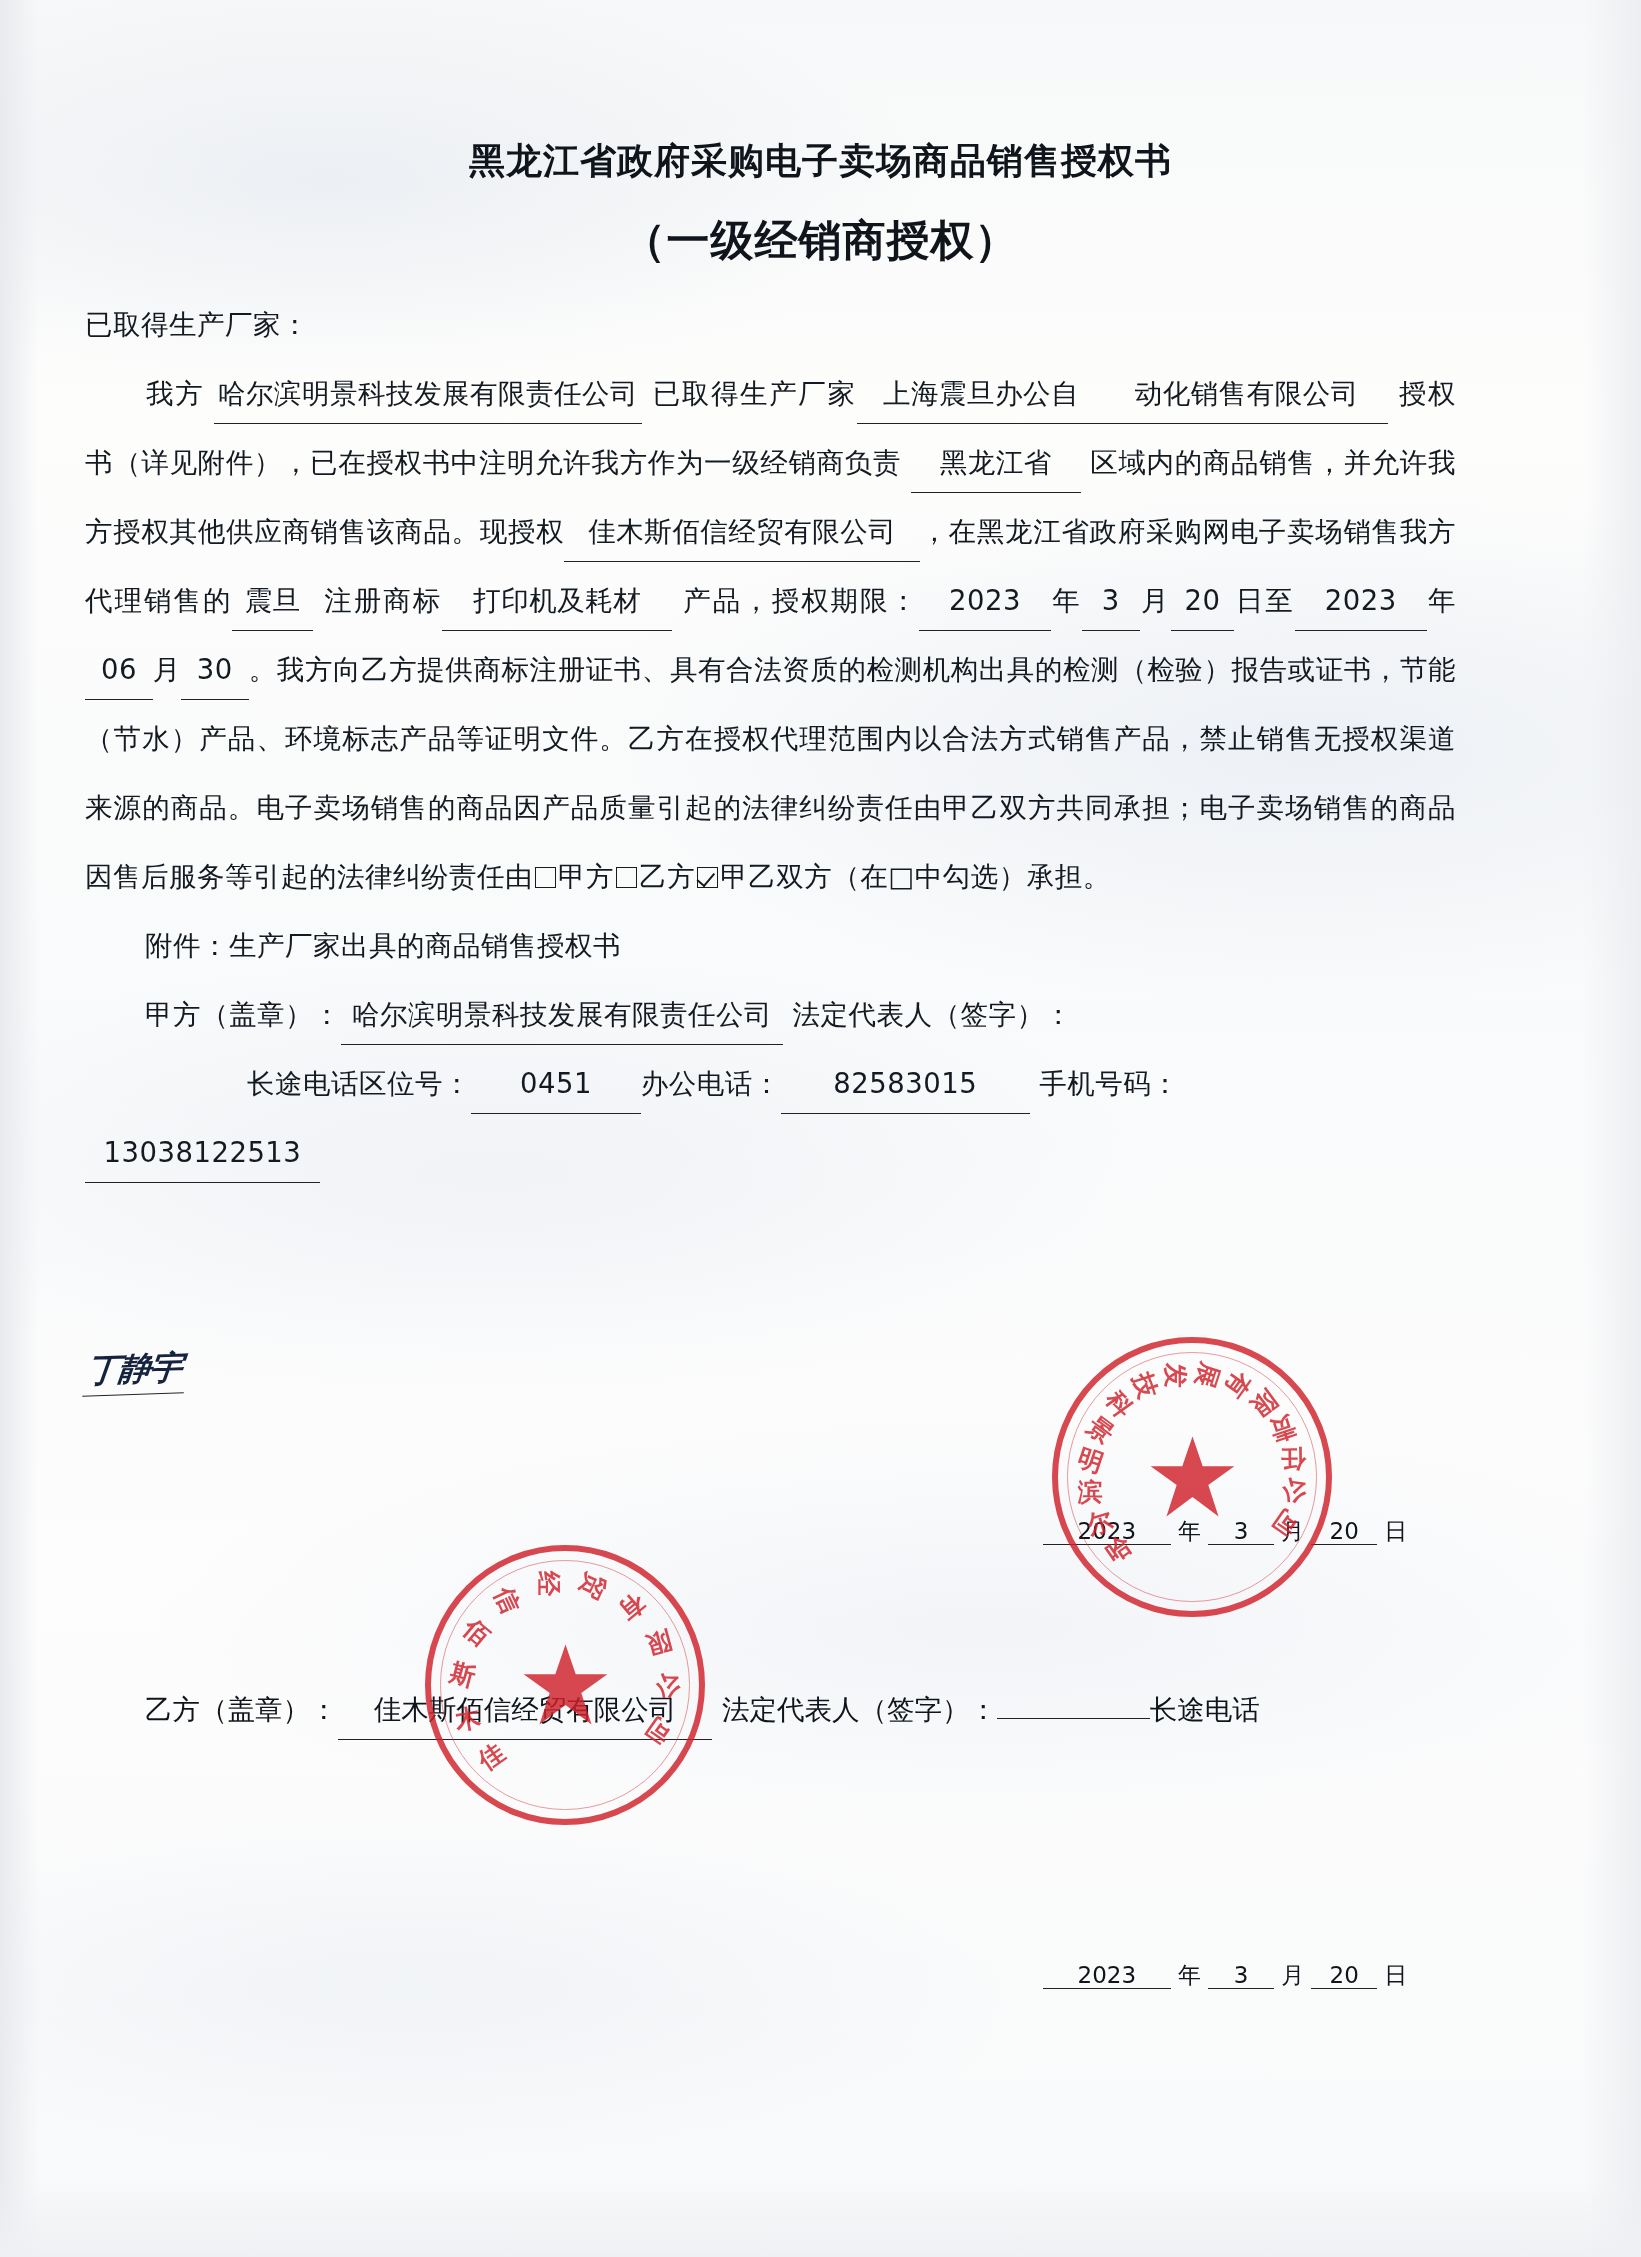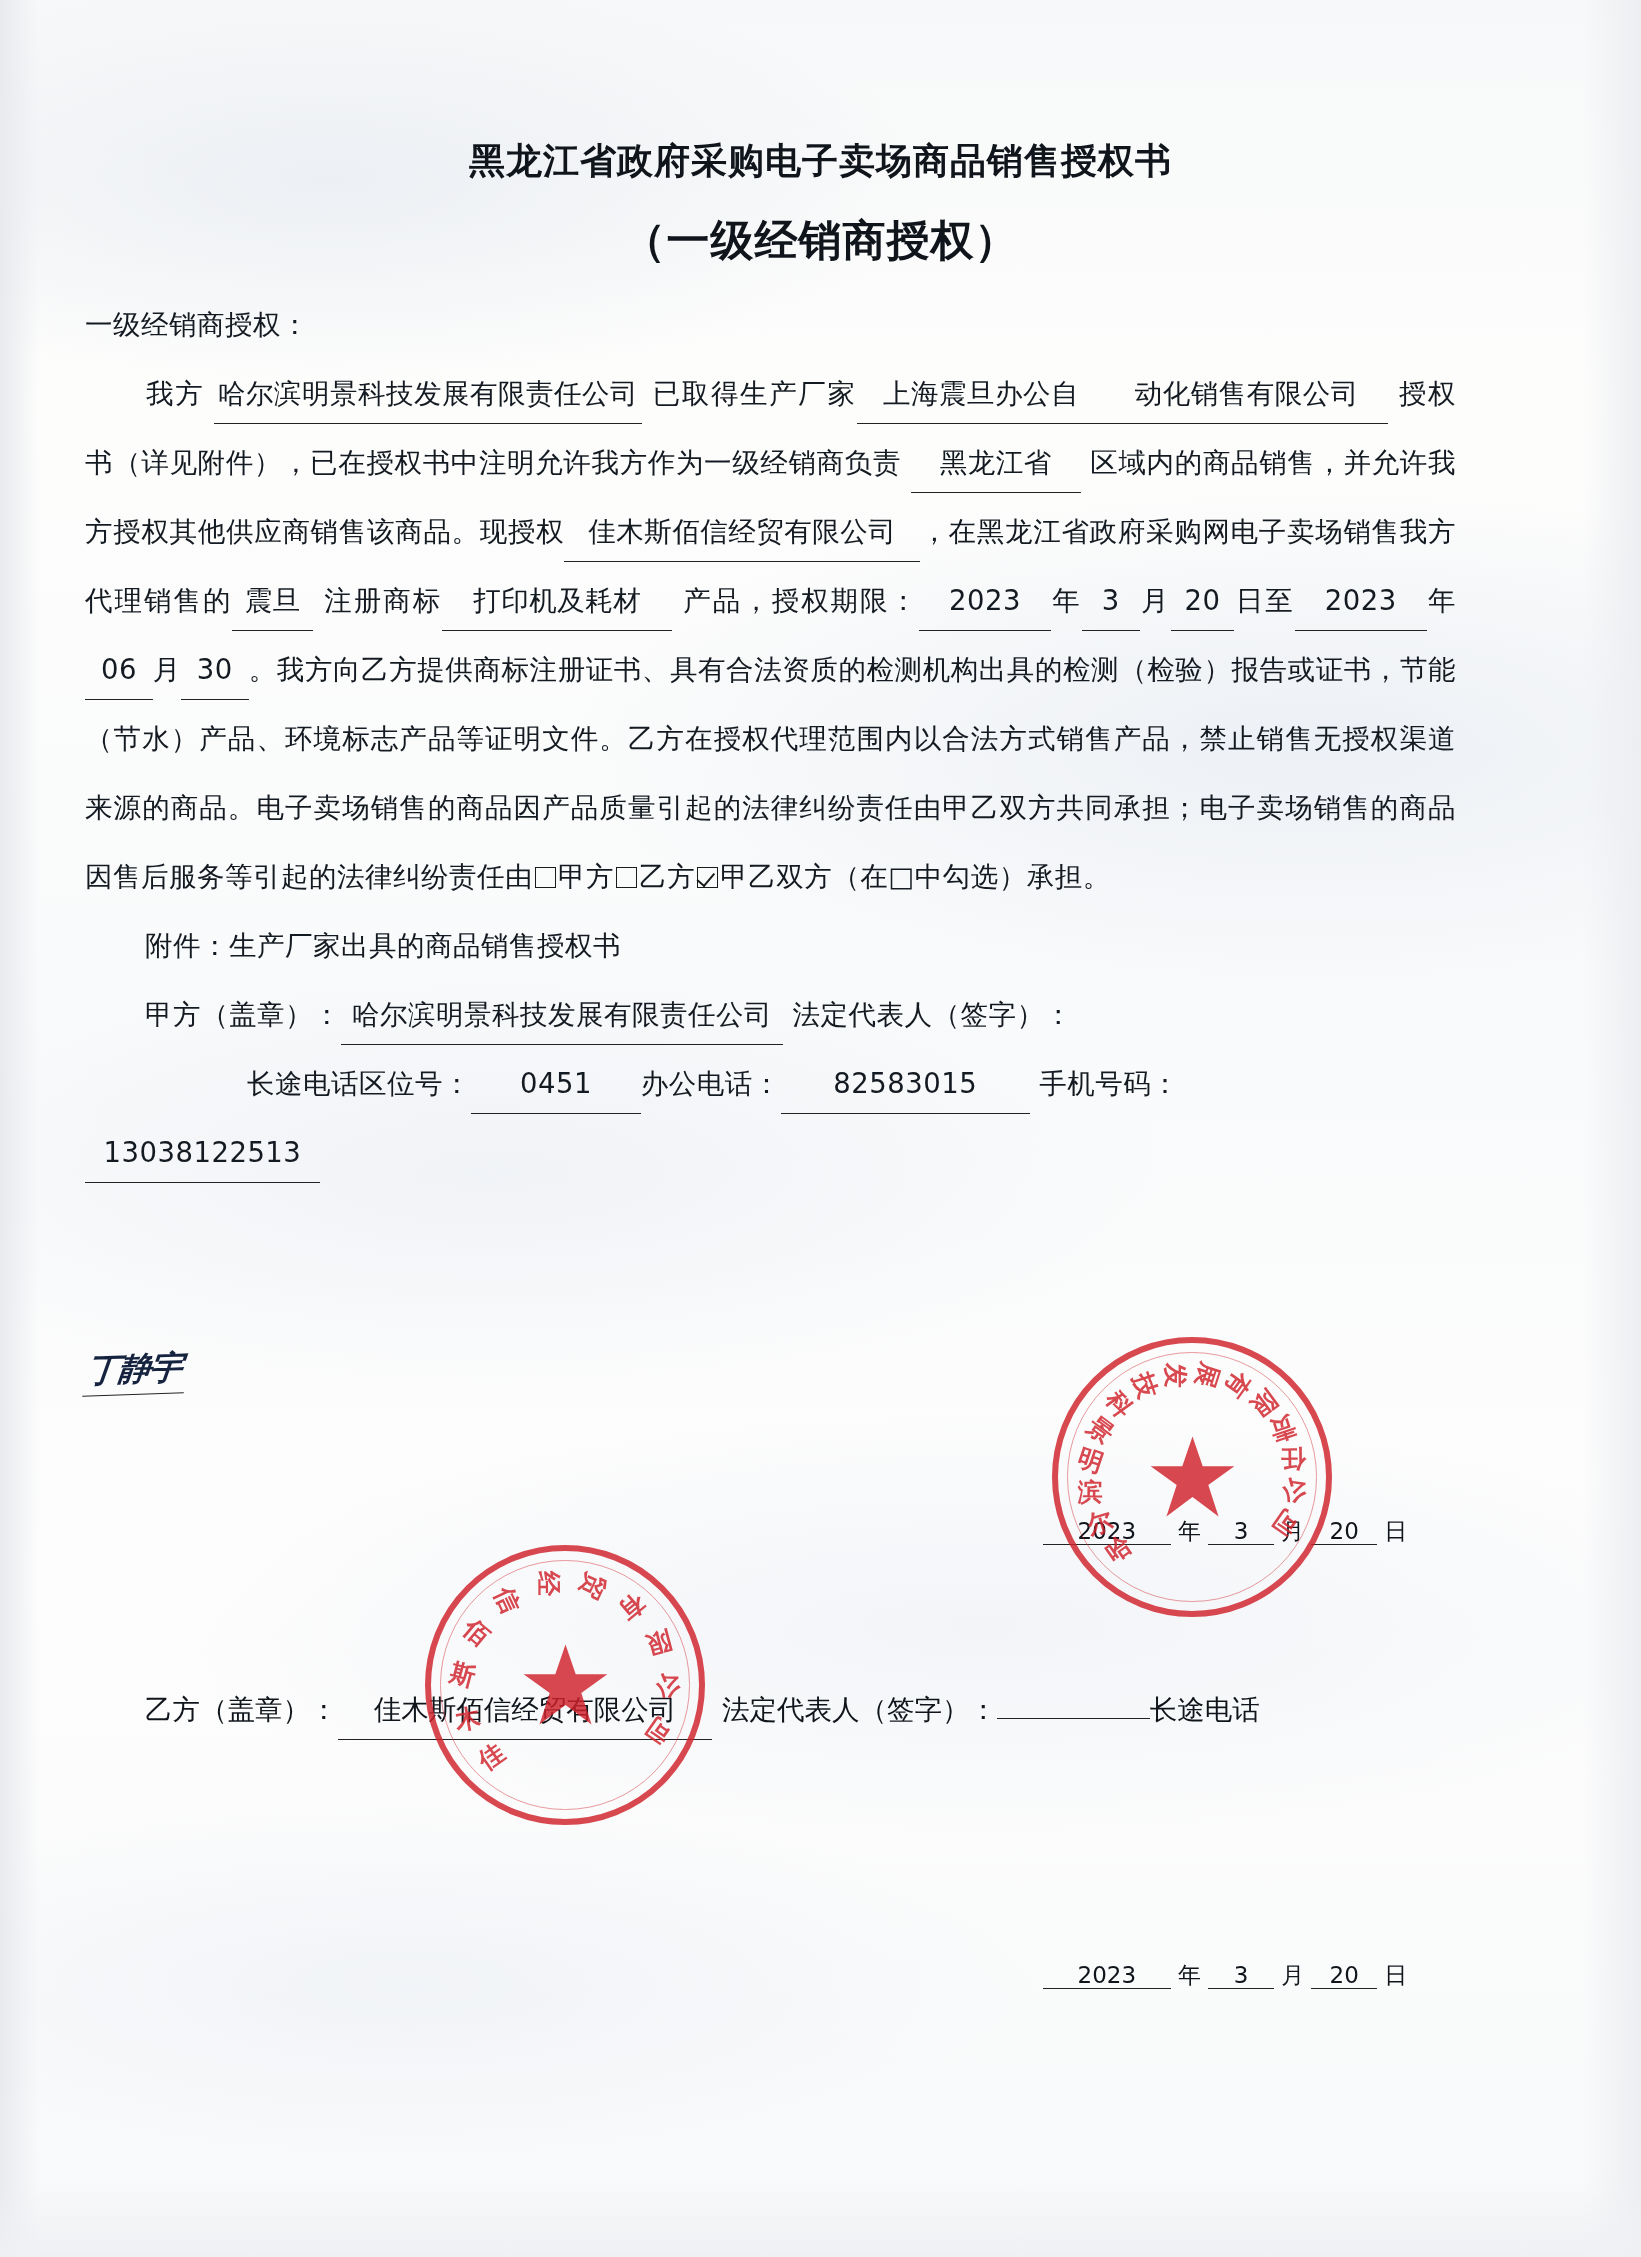--- a/index.html
+++ b/index.html
@@ -113,21 +113,21 @@
 <div class="edge-b"></div>
 
 <div class="doc">
 
   <div class="title">黑龙江省政府采购电子卖场商品销售授权书</div>
   <div class="subtitle">（一级经销商授权）</div>
 
   <div class="body-text">
 
     <p class="p">
-      <span>一级经销商授权：</span>
+      <span>已取得生产厂家：</span>
     </p>
 
     <p class="p">
       <span class="indent"></span><span>我方</span><span class="gap"></span><span class="fill" style="min-width:415px">哈尔滨明景科技发展有限责任公司</span><span class="gap"></span><span>已取得生产厂家</span><span class="fill" style="min-width:241px">上海震旦办公自</span><span class="fill" style="min-width:275px">动化销售有限公司</span><span class="gap"></span><span>授权书（详见附件），已在授权书中注明允许我方作为一级经销商负</span><span>责</span><span class="gap"></span><span class="fill" style="min-width:162px">黑龙江省</span><span class="gap"></span><span>区域内的商品销售，并允许我方授权其他供应商销售该商品。现授权</span><span class="fill" style="min-width:348px">佳木斯佰信经贸有限公司</span><span>，在黑龙江省政府采购网电子卖场销售我方代理销售的</span><span class="fill" style="min-width:73px">震旦</span><span class="gap"></span><span>注册商标</span><span class="fill" style="min-width:222px">打印机及耗材</span><span class="gap"></span><span>产品，授权期限：</span><span class="fill" style="min-width:124px">2023</span><span>年</span><span class="fill" style="min-width:50px">3</span><span>月</span><span class="fill" style="min-width:56px">20</span><span>日至</span><span class="fill" style="min-width:124px">2023</span><span>年</span><span class="fill" style="min-width:60px">06</span><span>月</span><span class="fill" style="min-width:60px">30</span><span>。我方向乙方提供商标注册证书、具有合法资质的检测机构出具的检测（检验）报告或证书，节能（节水）产品、环境标志产品等证明文件。乙方在授权代理范围内以合法方式销售产品，禁止销售无授权渠道来源的商品。电子卖场销售的商品因产品质量引起的法律纠纷责任由甲乙双方共同承担；电子卖场销售的商品因售后服务等引起的法律纠纷责任由</span><span class="cb"></span><span>甲方</span><span class="cb"></span><span>乙方</span><span class="cb checked"></span><span>甲乙双方</span><span>（在□中勾选）承担。</span>
     </p>
 
     <p class="p">
       <span class="indent"></span><span>附件：生产厂家出具的商品销售授权书</span>
     </p>
 

